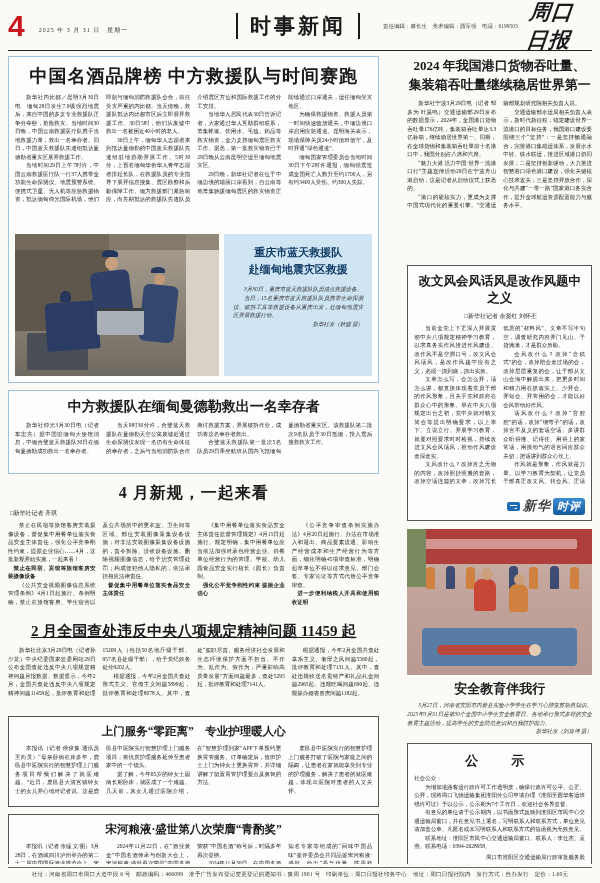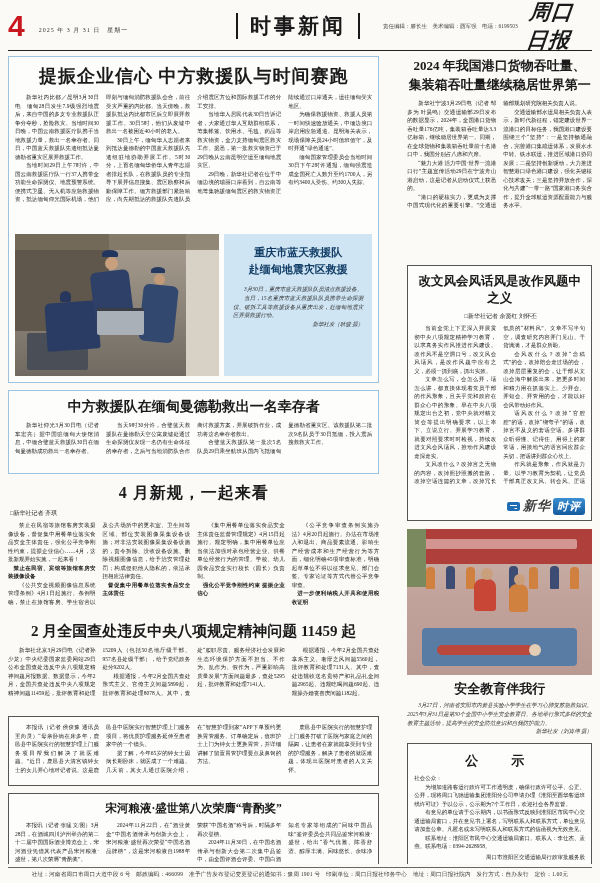--- a/index.html
+++ b/index.html
@@ -92,21 +92,21 @@
       <span class="brand">周口日报</span>
     </div>
   </header>
   <div class="headrule"></div>
 
   <div class="content">
 
     <div class="col-left">
 
       <section class="boxed-blue">
-        <h2 class="h-xl">提振企业信心 中方救援队与时间赛跑</h2>
+        <h2 class="h-xl">中国名酒品牌榜 中方救援队与时间赛跑</h2>
         <div class="body cols4 bh136">
           <p>新华社内比都／昆明3月30日电　缅甸28日发生7.9级强烈地震后，来自中国的多支专业救援队正争分夺秒，抢险救灾。当地时间30日晚，中国云南救援医疗队携手当地救援力量，救出一名幸存者。同日，中国蓝天救援队先遣组抵达曼德勒省重灾区展开救援工作。</p>
           <p>当地时间29日上午7时许，中国云南救援医疗队一行37人携带全功能生命探测仪、地震预警系统、便携式卫星、无人机等应急救援物资，抵达缅甸仰光国际机场，他们即刻与缅甸消防救援队会合，前往受灾严重的内比都。当天傍晚，救援队抵达内比都市区后立即展开救援工作。30日5时，他们从废墟中救出一名被困近40小时的老人。</p>
           <p>30日上午，缅甸华人志愿者来到抵达曼德勒的中国蓝天救援队先遣组驻地协助开展工作。5时30分，上百名缅甸华侨华人青年志愿者排起长队，在救援队员的专业指导下展开信息搜集、震区勘察和后勤保障工作。缅方救援部门紧急响应，向先期抵达的救援队先遣队员介绍震区方位和国际救援工作的分工安排。</p>
           <p>当地华人居民代表30日告诉记者，大家通过华人互助群组联系，筹集帐篷、饮用水、毛毯、药品等救灾物资，全力支持缅甸震区救灾工作。据悉，第一批救灾物资已于29日晚从云南昆明空运至缅甸地震灾区。</p>
           <p>29日晚，新华社记者在位于中缅边境的瑞丽口岸看到，自云南等地筹集驰援缅甸震区的救灾物资正陆续通过口岸通关，运往缅甸受灾地区。</p>
           <p>为确保救援物资、救援人员第一时间快速验放通关，中缅边境口岸启用应急通道。昆明海关表示，现场保障关员24小时值班值守，及时开通“绿色通道”。</p>
           <p>缅甸国家管理委员会当地时间30日下午2时许通报，缅甸强震造成全国死亡人数升至约1700人，另有约3400人受伤、约300人失踪。</p>
         </div>
         <div class="photo-row">
@@ -159,29 +159,30 @@
           <p>《集中用餐单位落实食品安全主体责任监督管理规定》4月15日起施行。规定明确，集中用餐单位应当依法加强对承包经营企业、供餐单位经营行为的管理。学校、幼儿园食品安全实行校长（园长）负责制。</p>
           <p class="sub">强化公平竞争刚性约束 提振企业信心</p>
           <p>《公平竞争审查条例实施办法》4月20日起施行。办法在市场准入和退出、商品要素流通、影响生产经营成本和生产经营行为等方面，细化明确45项审查标准，明确起草单位不得以征求意见、部门会签、专家论证等方式代替公平竞争审查。</p>
           <p class="sub">进一步便利纳税人开具和使用税收证明</p>
           <p>国家税务总局关于《中国税收居民身份证明》有关事项的公告4月1日起施行。公告拓展《中国税收居民身份证明》适用场景，实现开具全流程网上办理，办理时限由现行的10个工作日缩短至7个工作日。</p>
 
         </div>
       </section>
 
       <section class="mt8">
-        <h2 class="h-lg" style="font-size:15px;">2 月全国查处违反中央八项规定精神问题 11459 起</h2>
+        <h2 class="h-lg" style="font-size:15px;text-decoration:underline;">2 月全国查处违反中央八项规定精神问题 11459 起</h2>
         <div class="body cols4 bh62">
           <p>新华社北京3月29日电（记者孙少龙）中央纪委国家监委网站29日公布全国查处违反中央八项规定精神问题月报数据。数据显示，今年2月，全国共查处违反中央八项规定精神问题11459起，批评教育和处理15209人（包括50名地厅级干部、957名县处级干部），给予党纪政务处分9202人。</p>
           <p>根据通报，今年2月全国共查处形式主义、官僚主义问题5899起，批评教育和处理8078人。其中，查处“履职尽责、服务经济社会发展和生态环境保护方面不担当、不作为、乱作为、假作为，严重影响高质量发展”方面问题最多，查处5295起，批评教育和处理7141人。</p>
           <p>根据通报，今年2月全国共查处享乐主义、奢靡之风问题5560起，批评教育和处理7131人。其中，查处违规收送名贵特产和礼品礼金问题2965起、违规吃喝问题690起、违规操办婚丧喜庆问题1182起。</p>
         </div>
       </section>
 
       <section class="boxed-dark mt8">
+        <h2 class="h-sm">上门服务“零距离”　专业护理暖人心</h2>
         <div class="body cols4 bh56">
           <p>本报讯（记者 侯俊豫 通讯员 王向灵）“母亲卧病在床多年，鹿邑县中医院实行的智慧护理上门服务项目帮我们解决了就医难题。”近日，鹿邑县大清宫镇钟女士的女儿开心地对记者说。这是鹿邑县中医院实行智慧护理上门服务项目，将优质护理服务延伸至患者家中的一个镜头。</p>
           <p>据了解，今年65岁的钟女士因病长期卧床，就医成了一个难题。几天前，其女儿通过医院介绍，在“智慧护理到家”APP下单预约更换胃管服务。订单确定后，值班护士上门为钟女士更换胃管，并详细讲解了留置胃管护理要点及鼻饲的方法。</p>
           <p>鹿邑县中医院实行的智慧护理上门服务打破了医院与家庭之间的隔阂，让患者在家就能享受到专业的护理服务，解决了患者的就医难题，体现出医院对患者的人文关怀。</p>
 
         </div>
       </section>
 
       <section class="boxed-dark mt7">
         <h2 class="h-sm">宋河粮液·盛世第八次荣膺“青酌奖”</h2>

